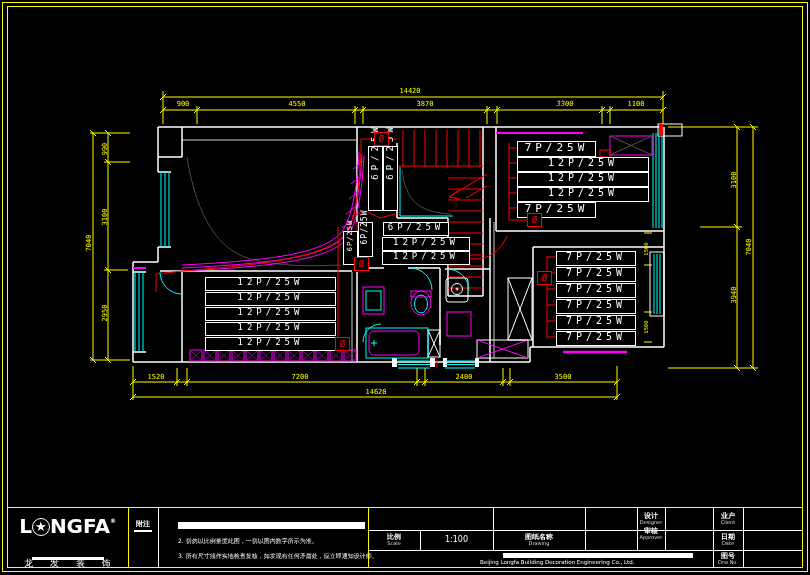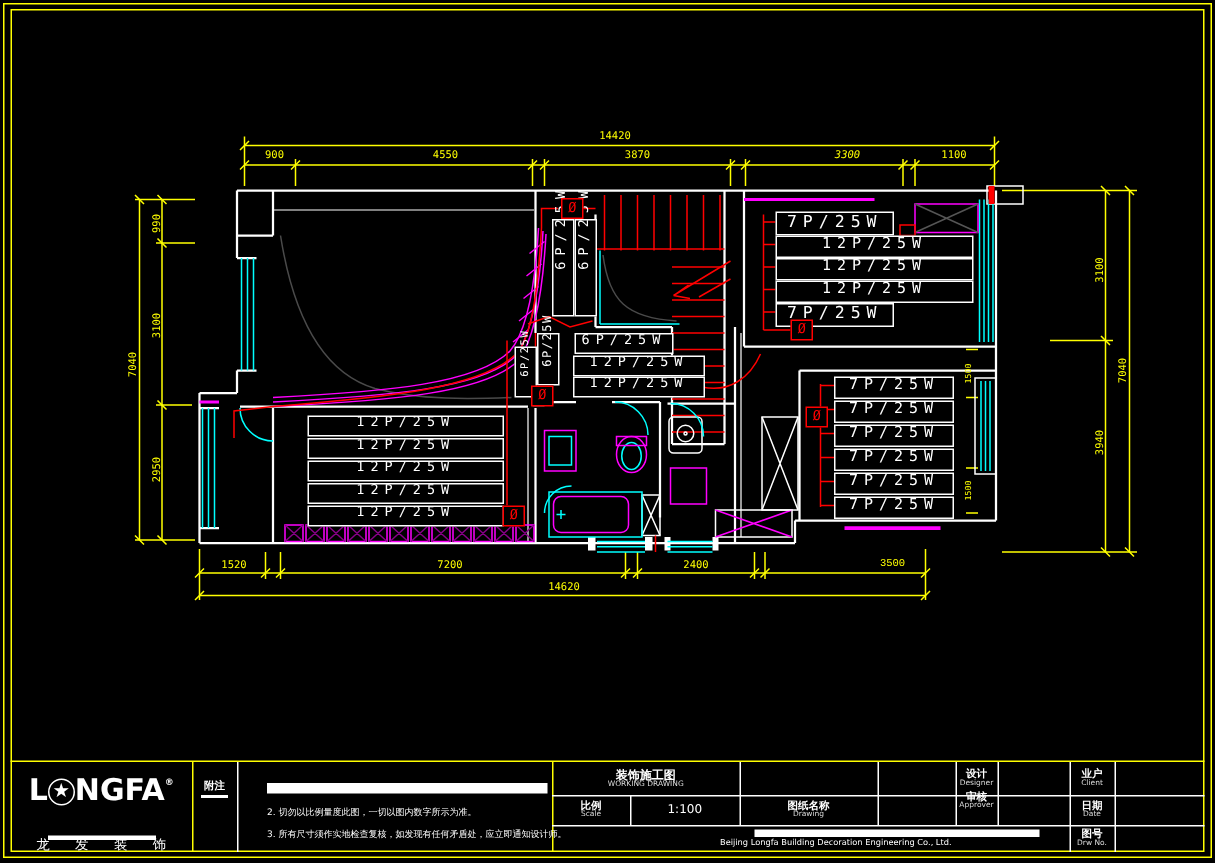--- a/index.html
+++ b/index.html
@@ -267,21 +267,21 @@
   <div class="lbl-layer" id="dim-labels">
       <div class="dim" style="left: 410px; top: 91px; font-size: 7px;">14420</div>
       <div class="dim" style="left: 183px; top: 104px; font-size: 7px;">900</div>
       <div class="dim" style="left: 297px; top: 104px; font-size: 7px;">4550</div>
       <div class="dim" style="left: 425px; top: 104px; font-size: 7px;">3870</div>
       <div class="dim" style="left: 565px; top: 104px; font-size: 7px; font-style: italic;">3300</div>
       <div class="dim" style="left: 636px; top: 104px; font-size: 7px;">1100</div>
       <div class="dim" style="left: 156px; top: 377px; font-size: 7px;">1520</div>
       <div class="dim" style="left: 300px; top: 377px; font-size: 7px;">7200</div>
       <div class="dim" style="left: 464px; top: 377px; font-size: 7px;">2400</div>
-      <div class="dim" style="left: 595px; top: 377px; font-size: 7px; font-family: Liberation Mono, monospace;">3500</div>
+      <div class="dim" style="left: 563px; top: 377px; font-size: 7px;">3500</div>
       <div class="dim" style="left: 376px; top: 392px; font-size: 7px;">14620</div>
       <div class="dim rot" style="left: 89px; top: 243px; font-size: 7px;">7040</div>
       <div class="dim rot" style="left: 105px; top: 149px; font-size: 7px;">990</div>
       <div class="dim rot" style="left: 105px; top: 217px; font-size: 7px;">3100</div>
       <div class="dim rot" style="left: 105px; top: 313px; font-size: 7px;">2950</div>
       <div class="dim rot" style="left: 734px; top: 180px; font-size: 7px;">3100</div>
       <div class="dim rot" style="left: 734px; top: 295px; font-size: 7px;">3940</div>
       <div class="dim rot" style="left: 749px; top: 247px; font-size: 7px;">7040</div>
       <div class="dim rot" style="left: 647px; top: 249px; font-size: 5.5px;">1500</div>
       <div class="dim rot" style="left: 647px; top: 327px; font-size: 5.5px;">1500</div>
@@ -317,24 +317,20 @@
 
     <div class="cell" style="left:121px;top:8px;width:30px;height:20px">
       <div class="zh">附注</div>
       <div class="chip" style="position:static;width:18px;height:2px;margin-top:2px"></div>
     </div>
 
     <div class="chip" style="left:171px;top:14px;width:187px;height:7px"></div>
     <div class="note" style="top:29px">2. 切勿以比例量度此图，一切以图内数字所示为准。</div>
     <div class="note" style="top:44px">3. 所有尺寸须作实地检查复核，如发现有任何矛盾处，应立即通知设计师。</div>
 
-    <div class="cell" style="left:361px;top:0;width:125px;height:22px">
-      <div class="zh" style="font-size:8px">装饰施工图</div>
-      <div class="en">WORKING DRAWING</div>
-    </div>
     <div class="cell" style="left:361px;top:22px;width:52px;height:20px">
       <div class="zh">比例</div>
       <div class="en">Scale</div>
     </div>
     <div class="cell" style="left:413px;top:22px;width:73px;height:20px;font-size:8px">1:100</div>
 
     <div class="cell" style="left:578px;top:0;width:52px;height:22px"></div>
     <div class="cell" style="left:630px;top:0;width:28px;height:22px">
       <div class="zh">设计</div>
       <div class="en">Designer</div>

